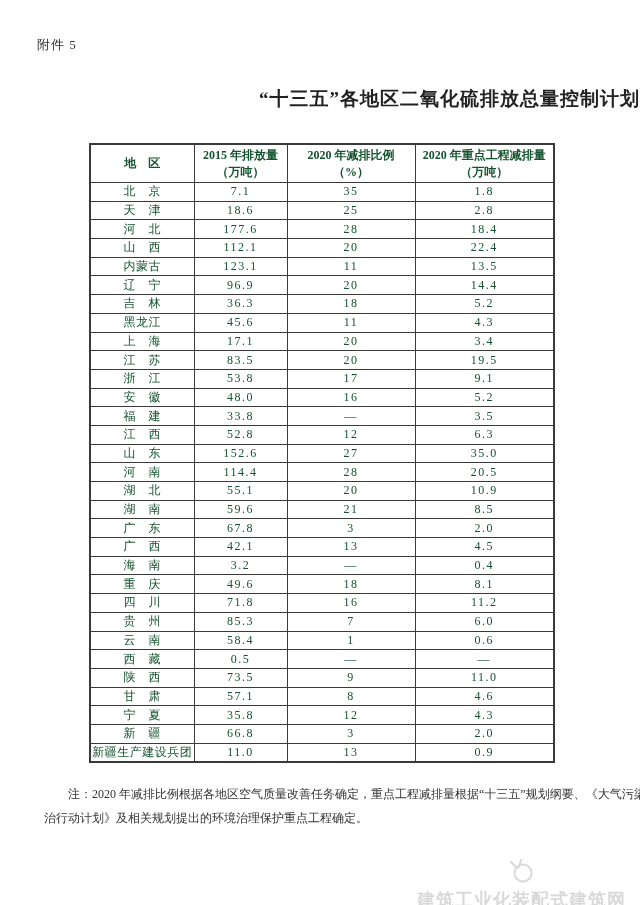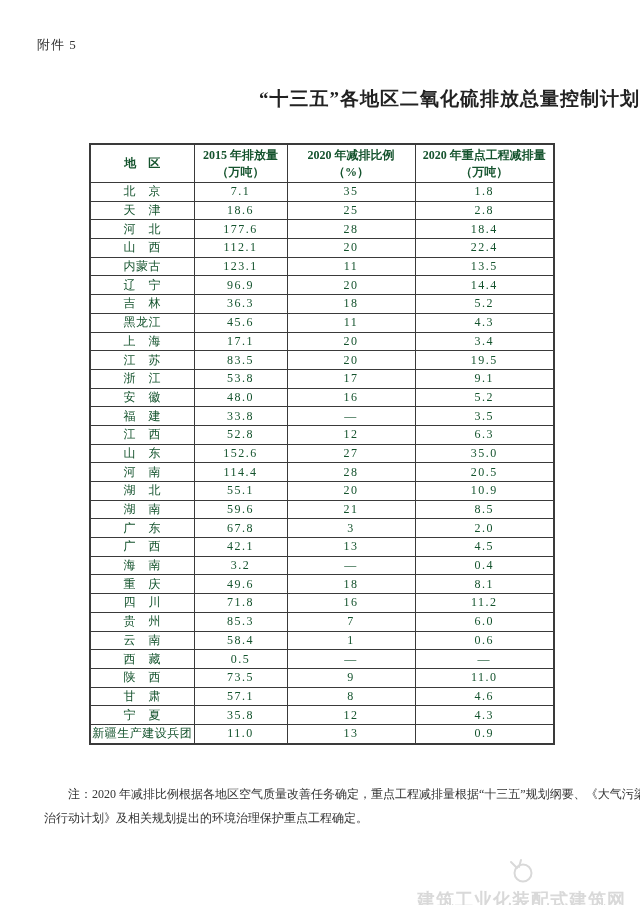--- a/index.html
+++ b/index.html
@@ -292,20 +292,26 @@
       <td class="num">8</td>
       <td class="num">4.6</td>
     </tr>
         <tr>
       <td class="region-cell">宁　夏</td>
       <td class="num">35.8</td>
       <td class="num">12</td>
       <td class="num">4.3</td>
     </tr>
         <tr>
+      <td class="region-cell">新　疆</td>
+      <td class="num">66.8</td>
+      <td class="num">3</td>
+      <td class="num">2.0</td>
+    </tr>
+        <tr>
       <td class="region-cell">新疆生产建设兵团</td>
       <td class="num">11.0</td>
       <td class="num">13</td>
       <td class="num">0.9</td>
     </tr>
       </tbody>
   </table>
 
   <div class="note">
     <div class="note-line1">注：2020 年减排比例根据各地区空气质量改善任务确定，重点工程减排量根据“十三五”规划纲要、《大气污染防</div>

